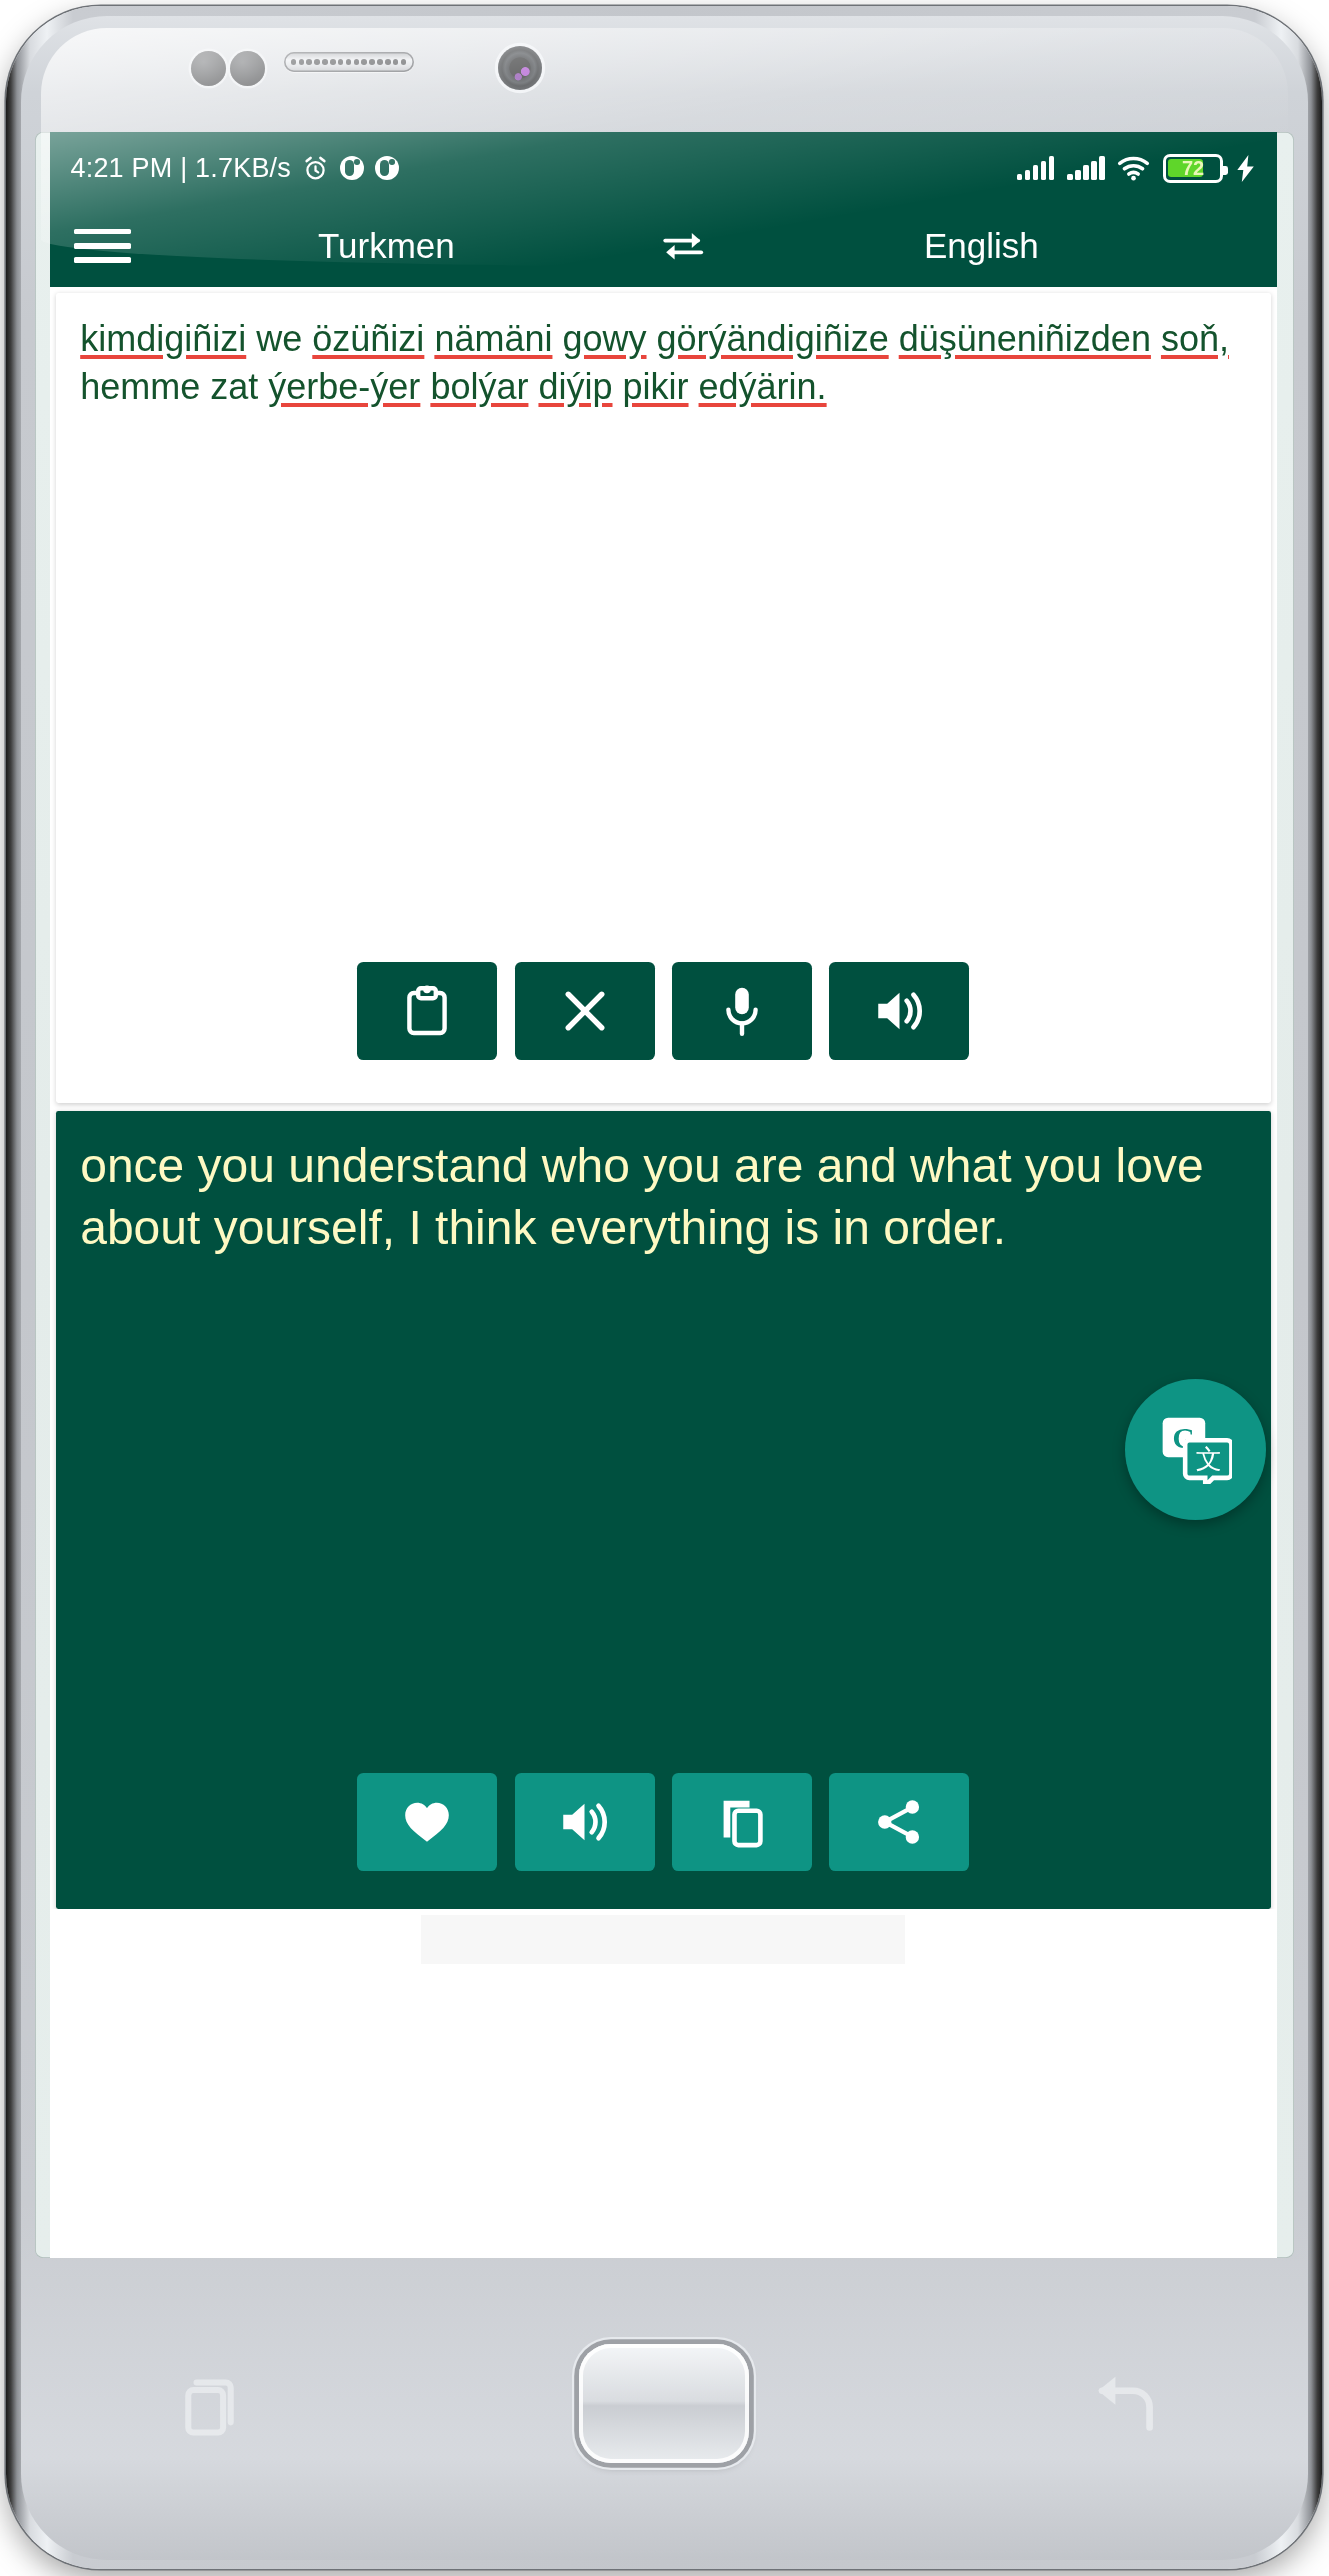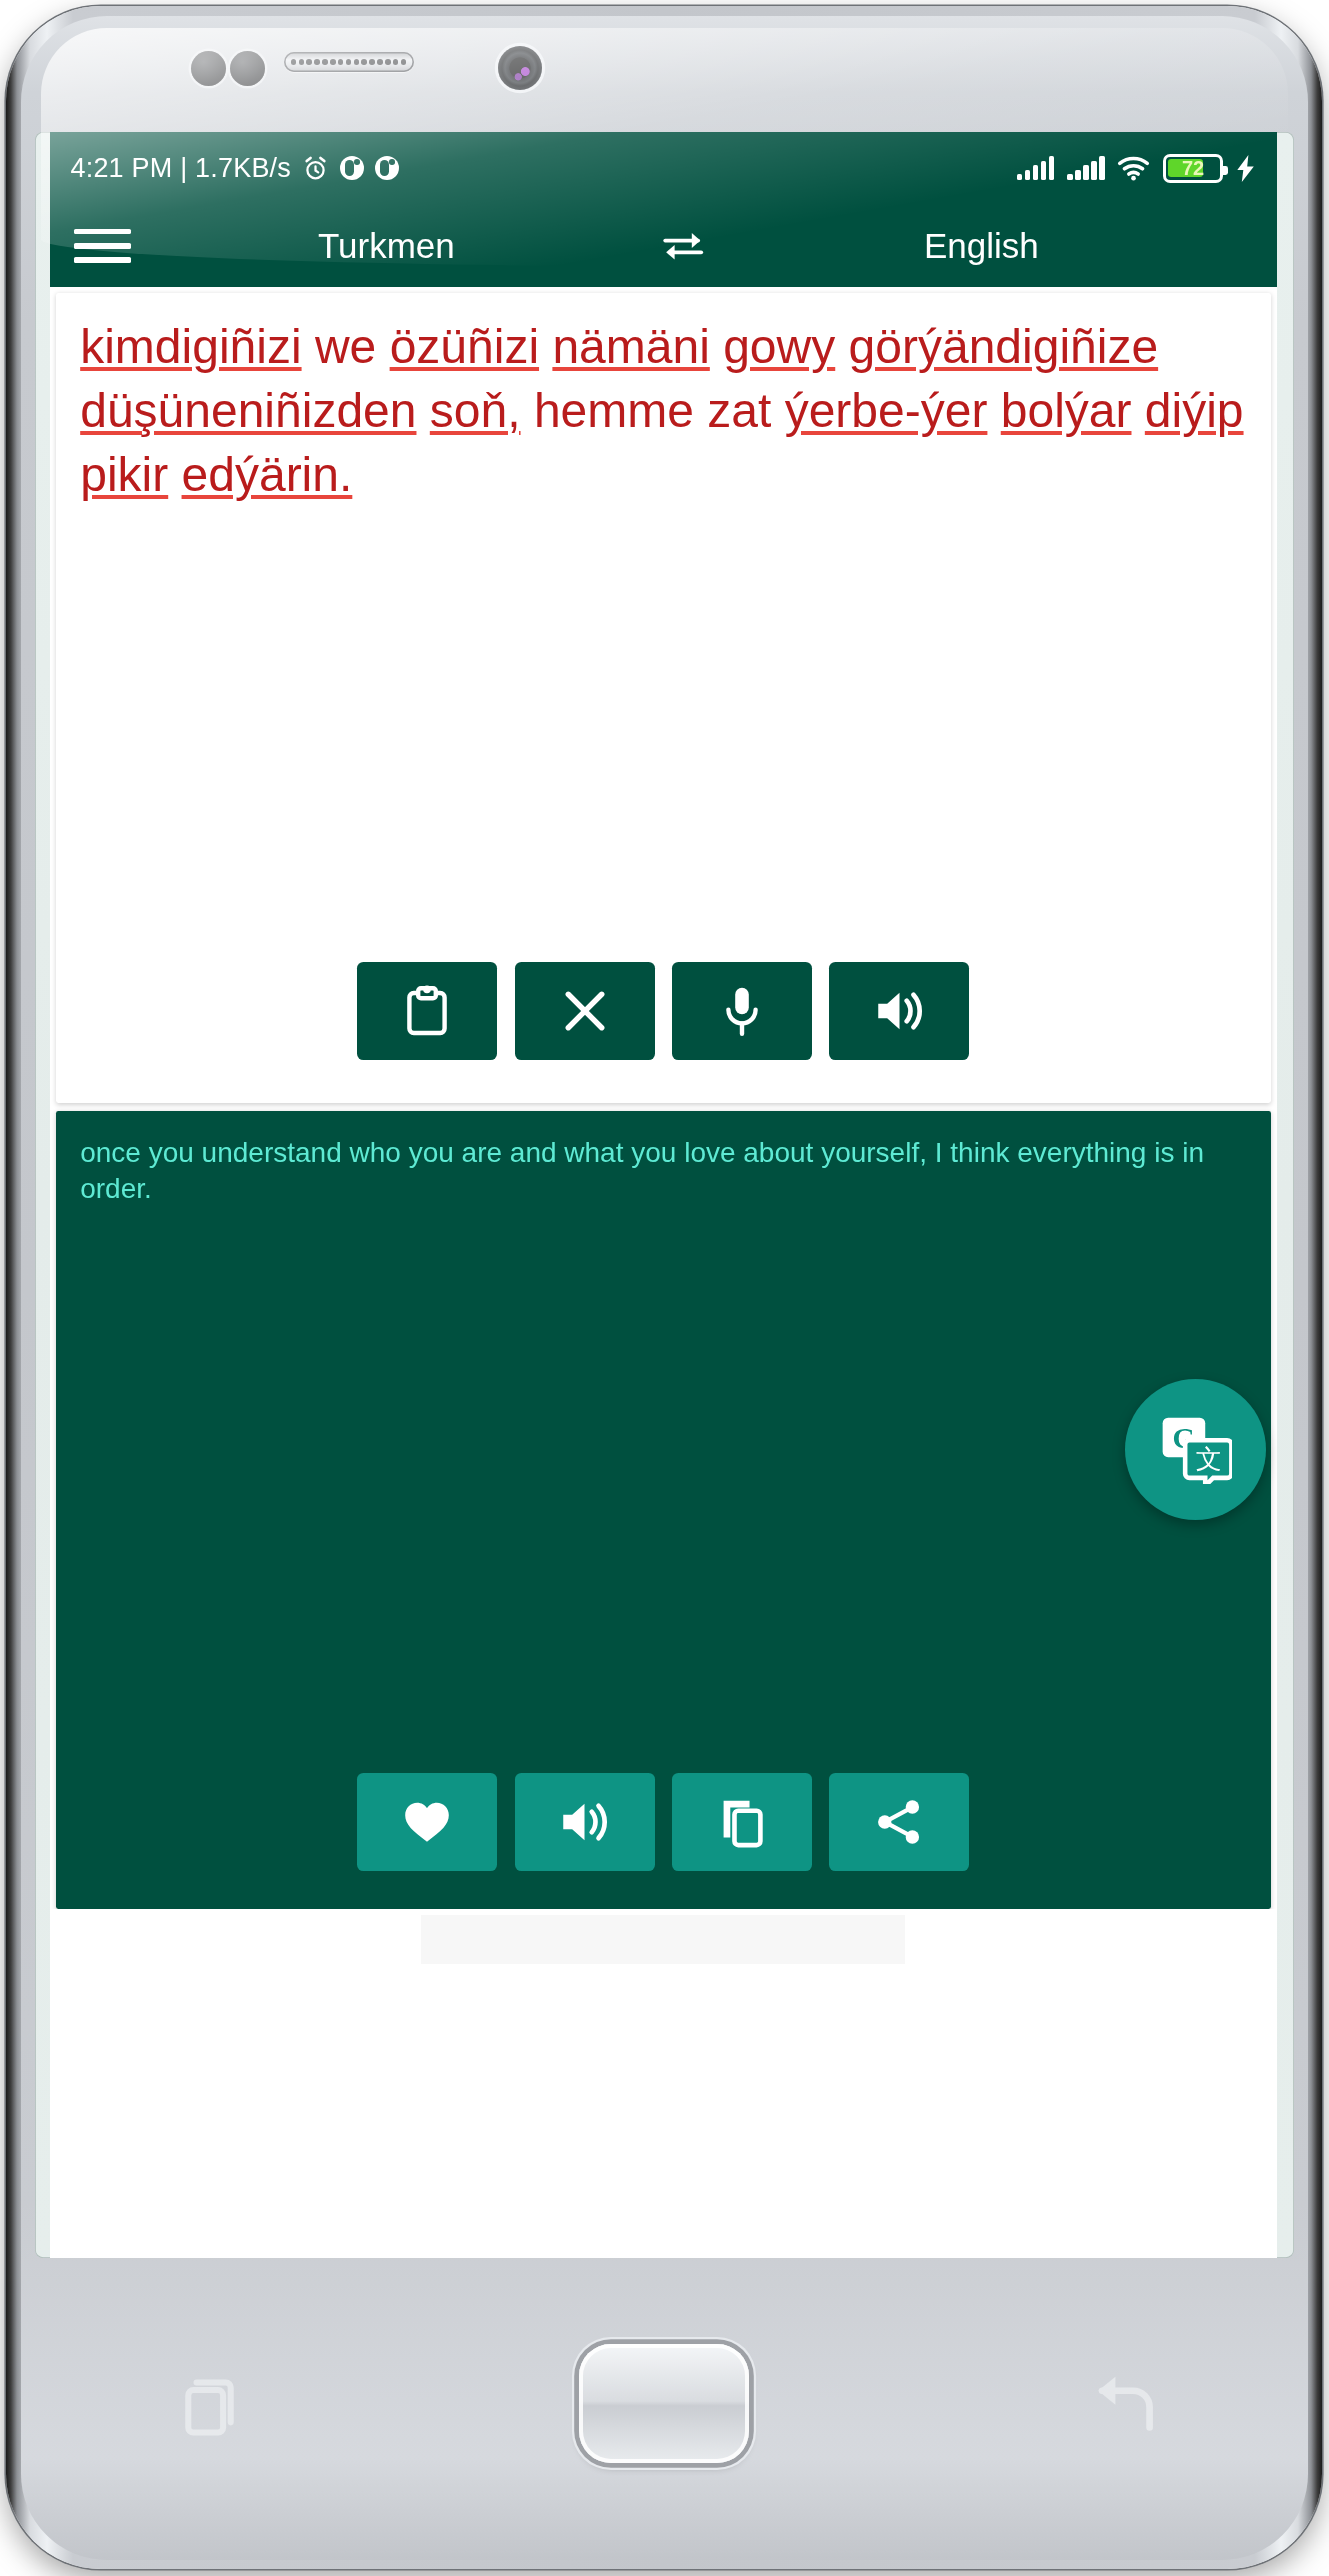--- a/index.html
+++ b/index.html
@@ -113,21 +113,21 @@
   .swap{width:52px;display:flex;align-items:center;justify-content:center;}
   .lang-dst{flex:1;text-align:center;}
 
   
   .src-card{
     position:relative;margin:6.3px 6.3px 0 6.3px;height:810px;background:#fff;
     box-shadow:0 1.6px 5.6px rgba(0,0,0,.18);border-radius:2.4px;
     display:flex;flex-direction:column;overflow:hidden;
   }
   .src-text{
-    padding:22px 24px 0 24px;font-size:48px;line-height:1.33;color:#b91c1c;
+    padding:22px 24px 0 24px;font-size:36px;line-height:1.33;color:#14532d;
     word-wrap:break-word;
   }
   .sp{ text-decoration:underline; text-decoration-color:#e8453c;
        text-decoration-thickness:4px; text-underline-offset:4px; }
   .src-actions{
     margin-top:auto;display:flex;justify-content:center;gap:17.4px;padding:0 0 43px 0;
   }
   .btn{
     width:140px;height:98px;border-radius:6.3px;display:flex;align-items:center;justify-content:center;
     cursor:pointer;border:none;
@@ -141,21 +141,21 @@
     position:absolute;right:11px;top:1247px;width:141px;height:141px;border-radius:50%;
     background:#0E9484;display:flex;align-items:center;justify-content:center;
     box-shadow:0 4.8px 12.7px rgba(0,0,0,.3);cursor:pointer;z-index:20;
   }
 
   
   .dst-card{
     margin:8px 6.3px 0 6.3px;height:798px;background:#00503F;border-radius:2.4px;
     display:flex;flex-direction:column;overflow:hidden;box-shadow:0 1.6px 5.6px rgba(0,0,0,.2);
   }
-  .dst-text{padding:24px 24px 0 24px;font-size:28px;line-height:1.3;color:#5eead4;}
+  .dst-text{padding:24px 24px 0 24px;font-size:48px;line-height:1.3;color:#fef9c3;}
   .dst-actions{margin-top:auto;display:flex;justify-content:center;gap:17.4px;padding:0 0 38px 0;}
 
   
   .adstrip{height:60px;background:#ffffff;display:flex;align-items:center;justify-content:center;}
   .adstrip .ph{width:484px;height:49px;background:#f7f7f7;}
 
   
   .navrow{
     position:absolute;left:14.3px;top:2269px;width:1259px;height:238px;
     display:flex;align-items:center;justify-content:space-between;padding:0 133px;box-sizing:border-box;

